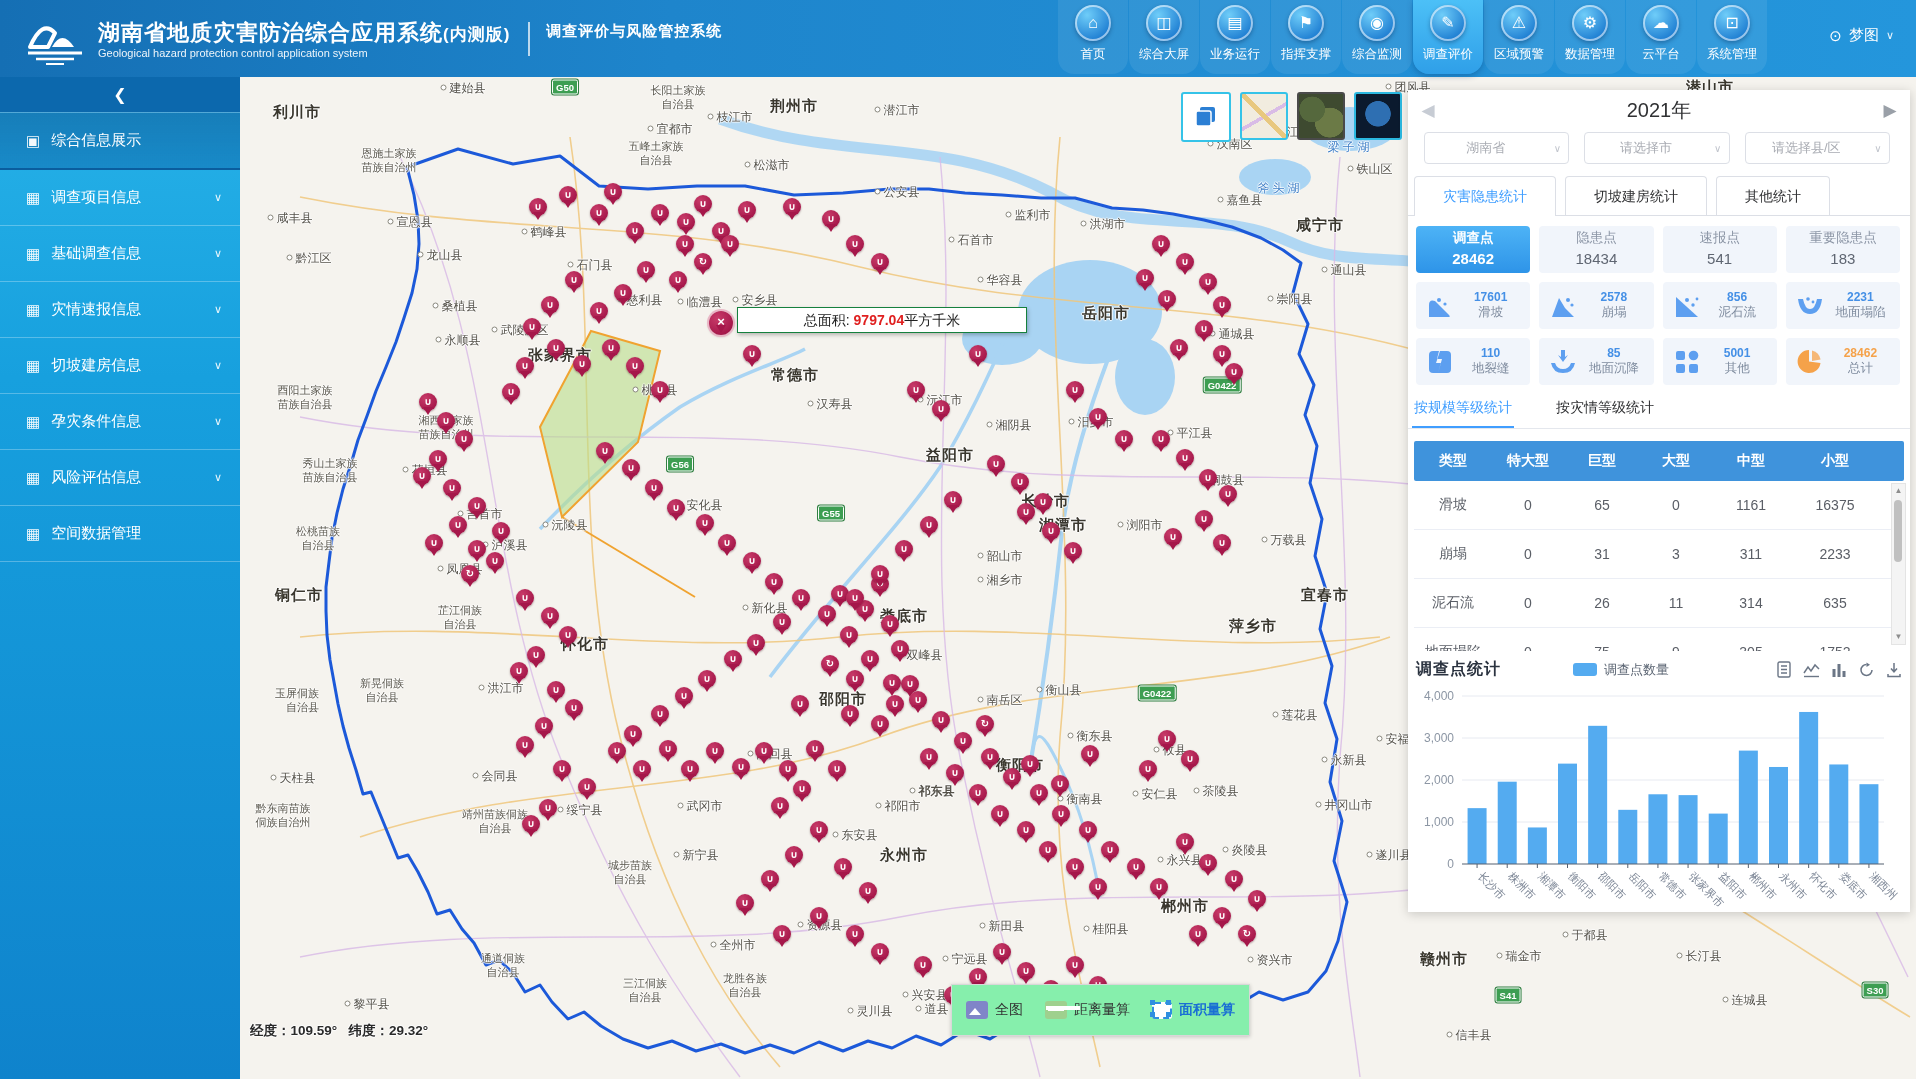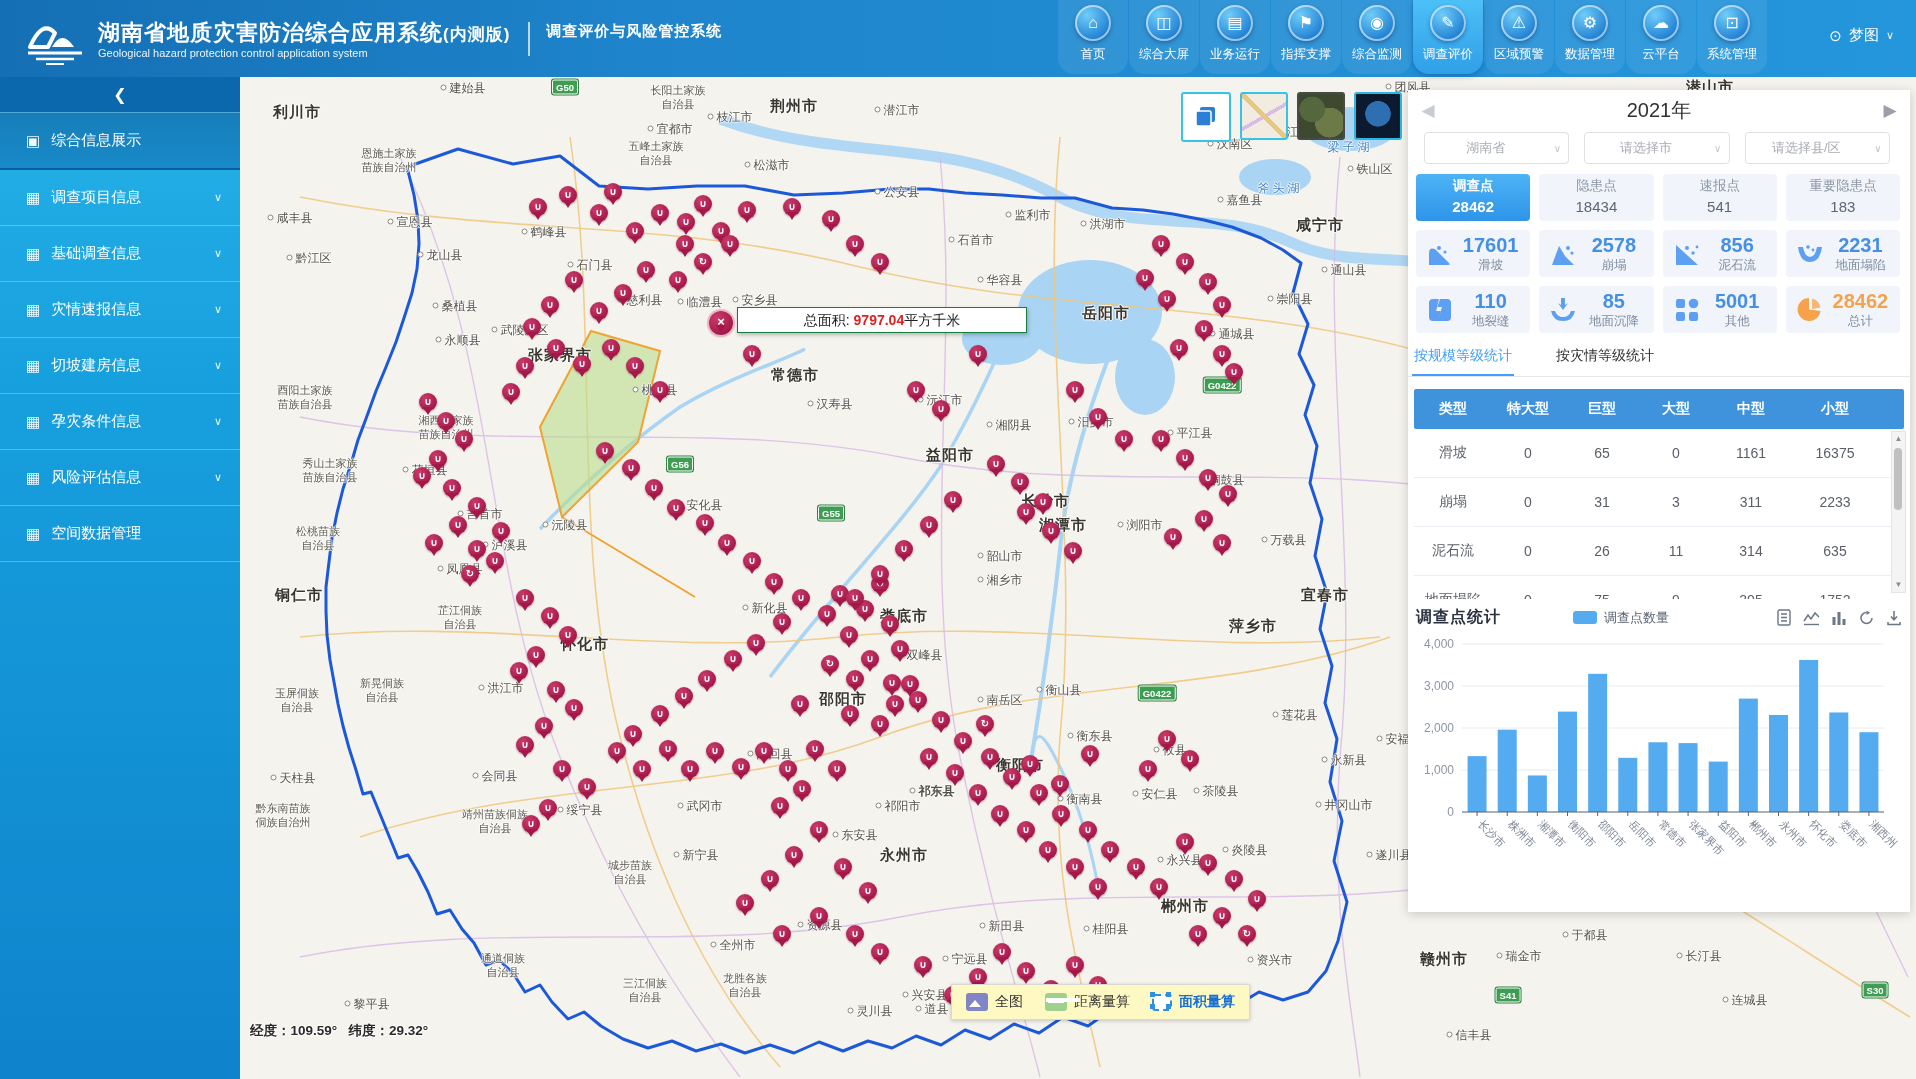--- a/index.html
+++ b/index.html
@@ -66,22 +66,22 @@
   .laybtn{width:46px;height:46px;background:#fff;border:2px solid #35c3e8;border-radius:3px;display:flex;align-items:center;justify-content:center;cursor:pointer;}
   .thumb{width:44px;height:44px;border-radius:3px;cursor:pointer;background:#eee;}
   .thumb.street{border:2px solid #35c3e8;background:
       linear-gradient(45deg,transparent 46%,#e8c87f 46%,#e8c87f 54%,transparent 54%),
       linear-gradient(-30deg,transparent 46%,#d9bce6 46%,#d9bce6 52%,transparent 52%),#f1ecdf;}
   .thumb.sat{border:2px solid #4a4a4a;background:
       radial-gradient(circle at 30% 35%,#55683d 0 30%,transparent 31%),
       radial-gradient(circle at 70% 65%,#6b7a46 0 35%,transparent 36%),#3e4a30;}
   .thumb.globe{border:2px solid #2bb8e0;background:
       radial-gradient(circle at 50% 45%,#2e6fb2 0 38%,#0b1a2e 40%),#05090f;}
-  #measurebar{position:absolute;left:711px;top:907px;height:34px;background:#fef9c3;border:1px solid #d8d8d8;
-    box-shadow:0 1px 4px rgba(0,0,0,.2);display:flex;align-items:center;padding:0 14px;gap:22px;z-index:8;}
+  #measurebar{position:absolute;left:711px;top:907px;height:34px;background:#86efac;border:1px solid #d8d8d8;
+    box-shadow:0 1px 4px rgba(0,0,0,.2);display:flex;align-items:center;padding:8px 14px;gap:22px;z-index:8;}
   .mitem{display:flex;align-items:center;gap:7px;font-size:14px;color:#333;cursor:pointer;}
   .mico{width:22px;height:18px;border-radius:3px;display:inline-block;position:relative;}
   .mico.full{background:#8085c8;}
   .mico.full::after{content:"";position:absolute;left:3px;top:7px;border-left:6px solid transparent;border-right:6px solid transparent;border-bottom:7px solid #fff;}
   .mico.dist{background:#9fd08e;}
   .mico.dist::after{content:"";position:absolute;left:3px;top:8px;width:16px;height:2px;background:#fff;box-shadow:-1px -2px 0 1px #fff,15px -2px 0 1px #fff;}
   .mico.area{background:#fff;border:2px dashed #2f8fe0;width:16px;height:13px;}
   .mico.area::after{content:"";position:absolute;left:-4px;top:-4px;width:5px;height:5px;background:#2f8fe0;box-shadow:16px 0 0 #2f8fe0,0 12px 0 #2f8fe0,16px 12px 0 #2f8fe0;}
   .mitem.blue{color:#1a6fd4;font-weight:bold;}
   #coords{position:absolute;left:10px;top:945px;font-size:13.5px;font-weight:bold;color:#2a2a2a;z-index:8;
@@ -106,21 +106,21 @@
   .cards1{display:grid;grid-template-columns:repeat(4,1fr);gap:9px;padding:10px 10px 0 8px;}
   .c1{background:#f1f5fb;border-radius:4px;height:47px;text-align:center;padding-top:3px;box-sizing:border-box;cursor:pointer;}
   .c1 .cl{font-size:13.5px;color:#8b95a5;}
   .c1 .cv{font-size:15px;color:#5f6672;margin-top:3px;}
   .c1.active{background:linear-gradient(180deg,#4db3f6,#2e94e8);}
   .c1.active .cl,.c1.active .cv{color:#fff;font-weight:bold;}
   .cards2{display:grid;grid-template-columns:repeat(4,1fr);gap:9px;padding:9px 10px 0 8px;}
   .c2{background:#f1f5fb;border-radius:4px;height:47px;display:flex;align-items:center;padding:0 4px 0 9px;box-sizing:border-box;cursor:pointer;}
   .c2 svg{flex:0 0 30px;}
   .c2 .col{flex:1;text-align:center;line-height:1.25;}
-  .c2 .cv{font-size:20px;font-weight:bold;color:#4590e6;}
+  .c2 .cv{font-size:12px;font-weight:bold;color:#4590e6;}
   .c2 .cl{font-size:12.5px;color:#7e8b9e;}
   .c2.orange .cv{color:#f5a24a;}
   .subtabs{display:flex;gap:40px;padding:14px 0 0 4px;border-bottom:1px solid #e4e7ed;}
   .stab{font-size:14px;color:#303133;padding:0 2px 9px 2px;cursor:pointer;}
   .stab.active{color:#409eff;border-bottom:2px solid #409eff;}
   
   #tblwrap{margin:12px 6px 0 6px;position:relative;}
   .trow{display:flex;align-items:center;height:48px;}
   .thead{background:#3f93dc;height:40px;border-radius:2px;}
   .thead .tc{color:#fff;font-weight:bold;font-size:14px;}
@@ -401,21 +401,21 @@
         <div class="lbl t3" style="left: 220px; top: 540px;">芷江侗族
 自治县</div>
         <div class="lbl t0" style="left: 261px; top: 611px;">洪江市</div>
         <div class="lbl t0" style="left: 255px; top: 699px;">会同县</div>
         <div class="lbl t3" style="left: 255px; top: 744px;">靖州苗族侗族
 自治县</div>
         <div class="lbl t3" style="left: 263px; top: 888px;">通道侗族
 自治县</div>
         <div class="lbl t3" style="left: 142px; top: 613px;">新晃侗族
 自治县</div>
-        <div class="lbl t3" style="left: 57px; top: 623px;">玉屏侗族
+        <div class="lbl t3" style="left: 57px; top: 623px; text-align: right;">玉屏侗族
 自治县</div>
         <div class="lbl t1" style="left: 59px; top: 518px;">铜仁市</div>
         <div class="lbl t3" style="left: 78px; top: 461px;">松桃苗族
 自治县</div>
         <div class="lbl t3" style="left: 90px; top: 393px;">秀山土家族
 苗族自治县</div>
         <div class="lbl t3" style="left: 65px; top: 320px;">酉阳土家族
 苗族自治县</div>
         <div class="lbl t0" style="left: 53px; top: 701px;">天柱县</div>
         <div class="lbl t0" style="left: 127px; top: 927px;">黎平县</div>
@@ -683,20 +683,25 @@
         </div>
         <div class="sel">
           <span>请选择市</span>
           <span class="sv">∨</span>
         </div>
         <div class="sel">
           <span>请选择县/区</span>
           <span class="sv">∨</span>
         </div>
       </div>
+    <div class="tabrow" id="tabrow">
+        <div class="tab active">灾害隐患统计</div>
+        <div class="tab">切坡建房统计</div>
+        <div class="tab">其他统计</div>
+      </div>
     <div class="cards1" id="cards1">
         <div class="c1 active">
           <div class="cl">调查点</div>
           <div class="cv">28462</div>
         </div>
         <div class="c1">
           <div class="cl">隐患点</div>
           <div class="cv">18434</div>
         </div>
         <div class="c1">

